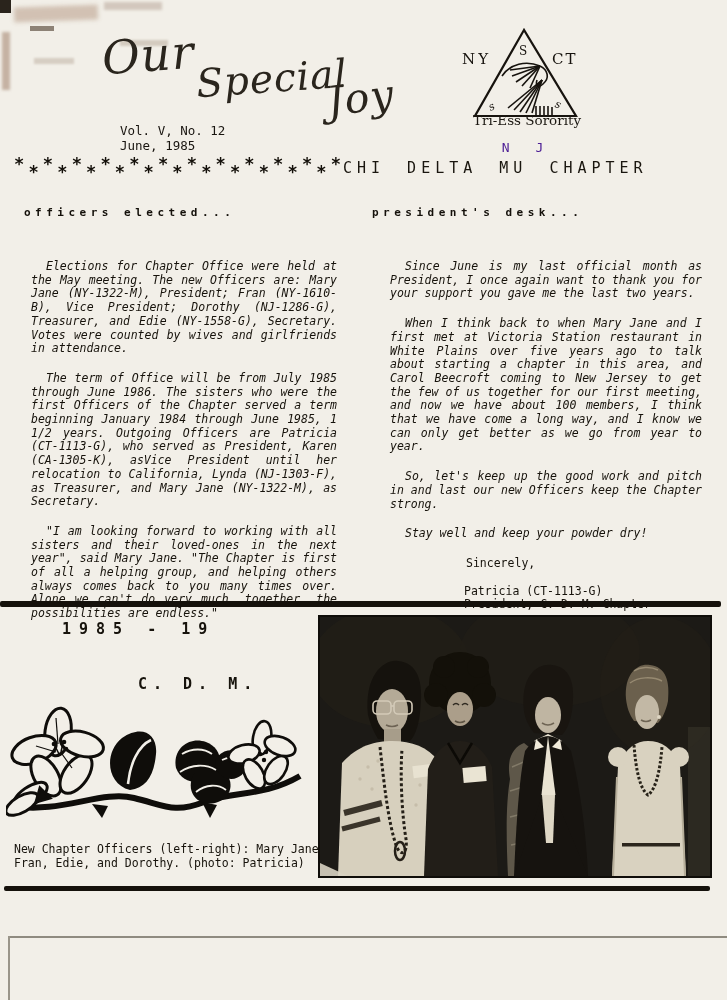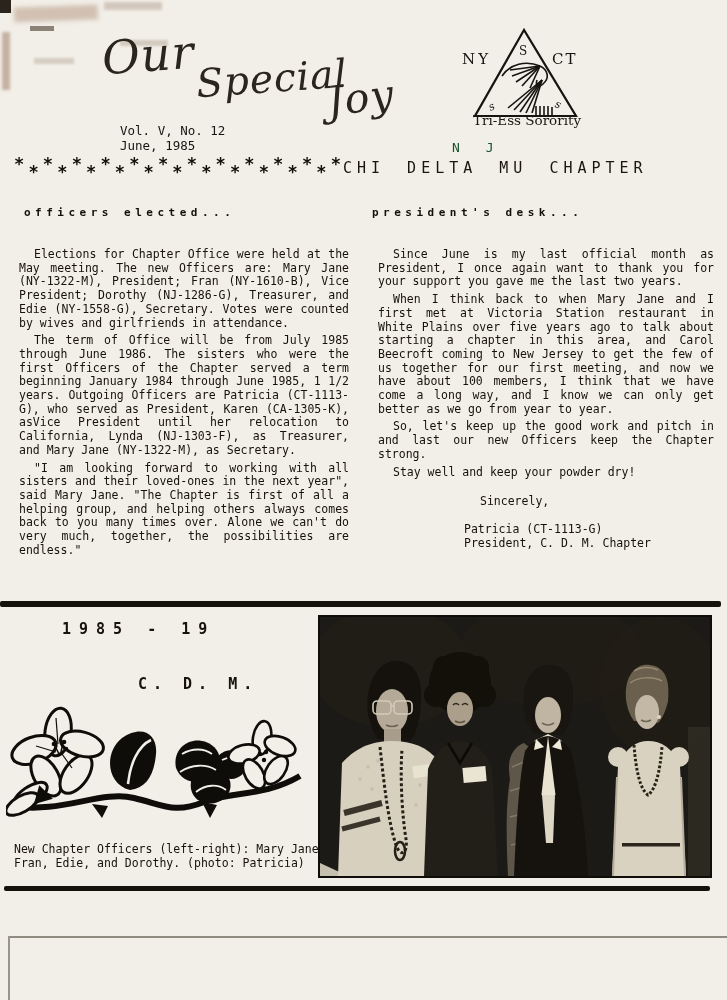--- a/index.html
+++ b/index.html
@@ -21,22 +21,22 @@
     font-family:"DejaVu Serif", serif;
     font-style:italic;
     color:#2a251d;
     letter-spacing:1px;
     white-space:nowrap;
   }
   
   #logo-svg{position:absolute;left:452px;top:24px;}
   #logo-org{position:absolute;left:452px;top:112px;width:150px;text-align:center;
     font-family:"DejaVu Serif", serif;font-size:13.5px;color:#1c1812;}
-  #logo-state{position:absolute;left:452px;top:140px;width:150px;
-    font-size:13px;letter-spacing:9px;color:#14532d;}
+  #logo-state{position:absolute;left:452px;top:140px;width:150px;text-align:center;
+    font-size:13px;letter-spacing:9px;color:#4c1d95;}
   
   #volume-block{position:absolute;left:120px;top:123px;font-size:12.5px;line-height:15px;color:#191510;}
   
   #divider-row{position:absolute;left:12px;top:158px;width:710px;display:flex;align-items:center;}
   #star-divider{white-space:nowrap;}
   .star{display:inline-block;width:14.4px;text-align:center;font-size:17px;font-weight:bold;color:#14100a;}
   .star.up{transform:translateY(-4px);}
   .star.down{transform:translateY(4px);}
   #chapter-title{margin-left:0;font-size:15px;letter-spacing:5px;word-spacing:8px;color:#1a160f;white-space:nowrap;}
   
@@ -47,23 +47,23 @@
   #heading-left{left:24px;}
   #heading-right{left:372px;}
   
   .article-col{
     position:absolute;top:244px;
     font-size:11.5px;line-height:13.7px;
     text-align:justify;color:#16120b;
   }
   #col-left{left:15px;width:338px;}
   #col-right{left:374px;width:344px;}
-  .article-col p{margin:4px;text-indent:15px;}
+  .article-col p{margin:16px;text-indent:15px;font-style:italic;}
   #signoff{margin-top:16px;margin-left:90px;}
-  #signoff div{margin:0 0 14px 16px;}
+  #signoff div{margin:0 0 14px 2px;}
   #signoff .tight{margin:0;}
   
   .thick-rule{position:absolute;background:#15110b;border-radius:2px;}
   #year-heading{position:absolute;left:62px;top:620px;font-size:15px;font-weight:bold;letter-spacing:8px;color:#17130c;}
   #cdm-heading{position:absolute;left:138px;top:675px;font-size:15px;font-weight:bold;letter-spacing:6px;color:#17130c;}
   #flowers-svg{position:absolute;left:6px;top:692px;}
   #photo-caption{position:absolute;left:14px;top:842px;width:324px;font-size:11.5px;line-height:14px;color:#16120b;}
   #officers-photo{
     position:absolute;left:318px;top:615px;width:394px;height:263px;
     border:2px solid #0f0d09;box-sizing:border-box;background:#1c1a16;

